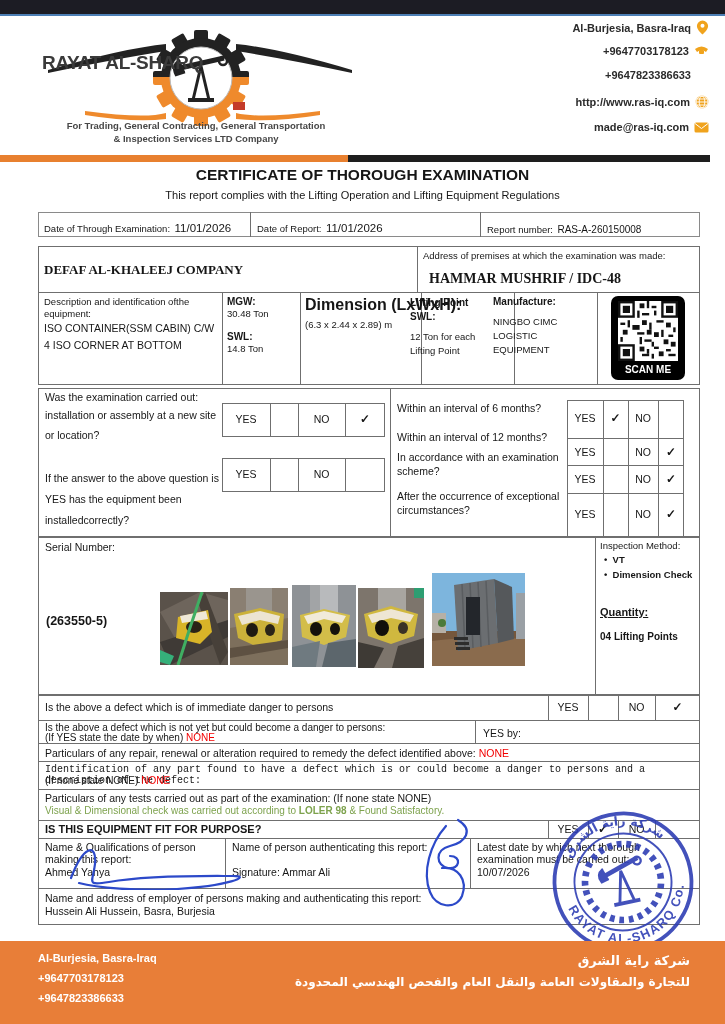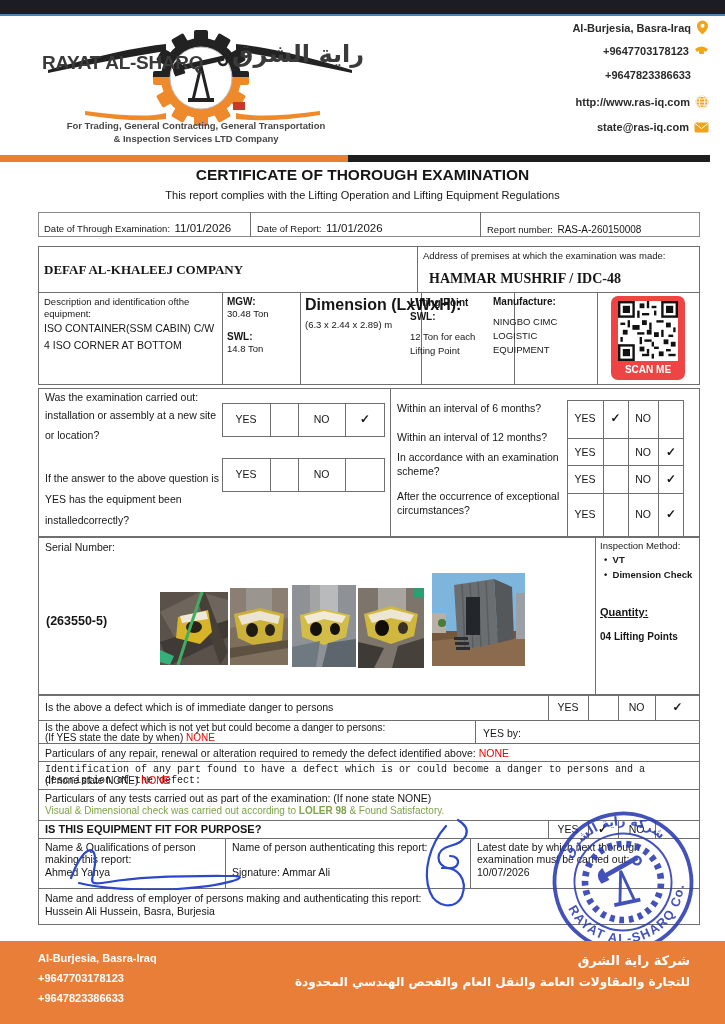--- a/index.html
+++ b/index.html
@@ -71,21 +71,20 @@
     <g stroke="#222" fill="none" stroke-width="3">
       <path d="M163,84 L171,50 L179,84"></path>
       <path d="M150,52 L194,42" stroke-width="5"></path>
       <path d="M150,44 q-9,5 -4,15 l9,-3" stroke-width="2.5" fill="#222"></path>
       <path d="M158,84 h26" stroke-width="4"></path>
       <circle cx="193" cy="45" r="4" stroke-width="2.5"></circle>
     </g>
     <rect x="203" y="86" width="12" height="8" fill="#c43b2a"></rect>
   </svg>
   <div class="abs b" style="left:42px;top:52px;font-size:19px;letter-spacing:-0.3px;color:#3a3a3a;">RAYAT AL-SHARQ</div>
-  <div class="abs b ar" style="left:232px;top:40px;font-size:24px;color:#3a3a3a;">راية الشرق</div>
   <div class="abs b ctr" style="left:28px;top:120px;width:336px;font-size:9.5px;color:#474747;">For Trading, General Contracting, General Transportation</div>
   <div class="abs b ctr" style="left:28px;top:133px;width:336px;font-size:9.5px;color:#474747;">&amp; Inspection Services LTD Company</div>
 
   <div class="contact-row" style="top:20px;right:16px;">
     <span>Al-Burjesia, Basra-Iraq</span>
     <svg width="13" height="15" viewBox="0 0 13 15">
         <path d="M6.5,0.5 a5.6,5.6 0 0 1 5.6,5.6 c0,4 -5.6,8.5 -5.6,8.5 s-5.6,-4.5 -5.6,-8.5 a5.6,5.6 0 0 1 5.6,-5.6 z" fill="#f0a31d"></path>
         <circle cx="6.5" cy="5.8" r="2" fill="#fff"></circle>
       </svg>
   </div>
@@ -104,21 +103,21 @@
     <svg width="14" height="14" viewBox="0 0 14 14">
         <circle cx="7" cy="7" r="6.4" fill="#f0a31d"></circle>
         <g stroke="#fff" stroke-width="0.9" fill="none">
           <circle cx="7" cy="7" r="6"></circle>
           <ellipse cx="7" cy="7" rx="2.8" ry="6"></ellipse>
           <path d="M1,7 h12 M1.8,4 h10.4 M1.8,10 h10.4"></path>
         </g>
       </svg>
   </div>
   <div class="contact-row" style="top:121px;right:16px;">
-    <span>state@ras-iq.com</span>
+    <span>made@ras-iq.com</span>
     <svg width="15" height="11" viewBox="0 0 15 11">
         <rect x="0.5" y="0.5" width="14" height="10" rx="1.5" fill="#f0a31d"></rect>
         <path d="M1,1.5 L7.5,6.5 L14,1.5" stroke="#fff" stroke-width="1" fill="none"></path>
       </svg>
   </div>
 
   <div id="divider-orange" class="abs"></div>
   <div id="divider-black" class="abs"></div>
 
   <div class="abs b ctr" style="left:0;top:166px;width:725px;font-size:15.5px;">CERTIFICATE OF THOROUGH EXAMINATION</div>
@@ -159,21 +158,21 @@
   <div class="abs lb" style="left:227px;top:308px;">30.48 Ton</div>
   <div class="abs b" style="left:227px;top:331px;font-size:10px;">SWL:</div>
   <div class="abs lb" style="left:227px;top:343px;">14.8 Ton</div>
   <div class="abs b" style="left:305px;top:296px;font-size:16px;">Dimension (LxWxH):</div>
   <div class="abs lb" style="left:305px;top:319px;">(6.3 x 2.44 x 2.89) m</div>
   <div class="abs b" style="left:410px;top:296px;font-size:10px;width:70px;line-height:14px;">Lifting Point SWL:</div>
   <div class="abs lb" style="left:410px;top:330px;width:72px;line-height:14px;">12 Ton for each Lifting Point</div>
   <div class="abs b" style="left:493px;top:296px;font-size:10px;">Manufacture:</div>
   <div class="abs lb" style="left:493px;top:315px;width:90px;line-height:14px;">NINGBO CIMC LOGISTIC EQUIPMENT</div>
 
-  <div class="abs" style="left:611px;top:296px;width:74px;height:84px;background:#ef4444;border-radius:7px;">
+  <div class="abs" style="left:611px;top:296px;width:74px;height:84px;background:#000000;border-radius:7px;">
     <svg style="position:absolute;left:5px;top:5px;" width="64" height="60" viewBox="0 0 25 25">
       <rect width="25" height="25" fill="#fff"></rect>
       <g fill="#111">
         <rect x="0" y="0" width="7" height="7"></rect>
           <rect x="18" y="0" width="7" height="7"></rect>
           <rect x="0" y="18" width="7" height="7"></rect>
         <rect x="9" y="1" width="2" height="2"></rect>
           <rect x="12" y="0" width="1" height="3"></rect>
           <rect x="14" y="2" width="2" height="1"></rect>
         <rect x="8" y="4" width="1" height="3"></rect>

